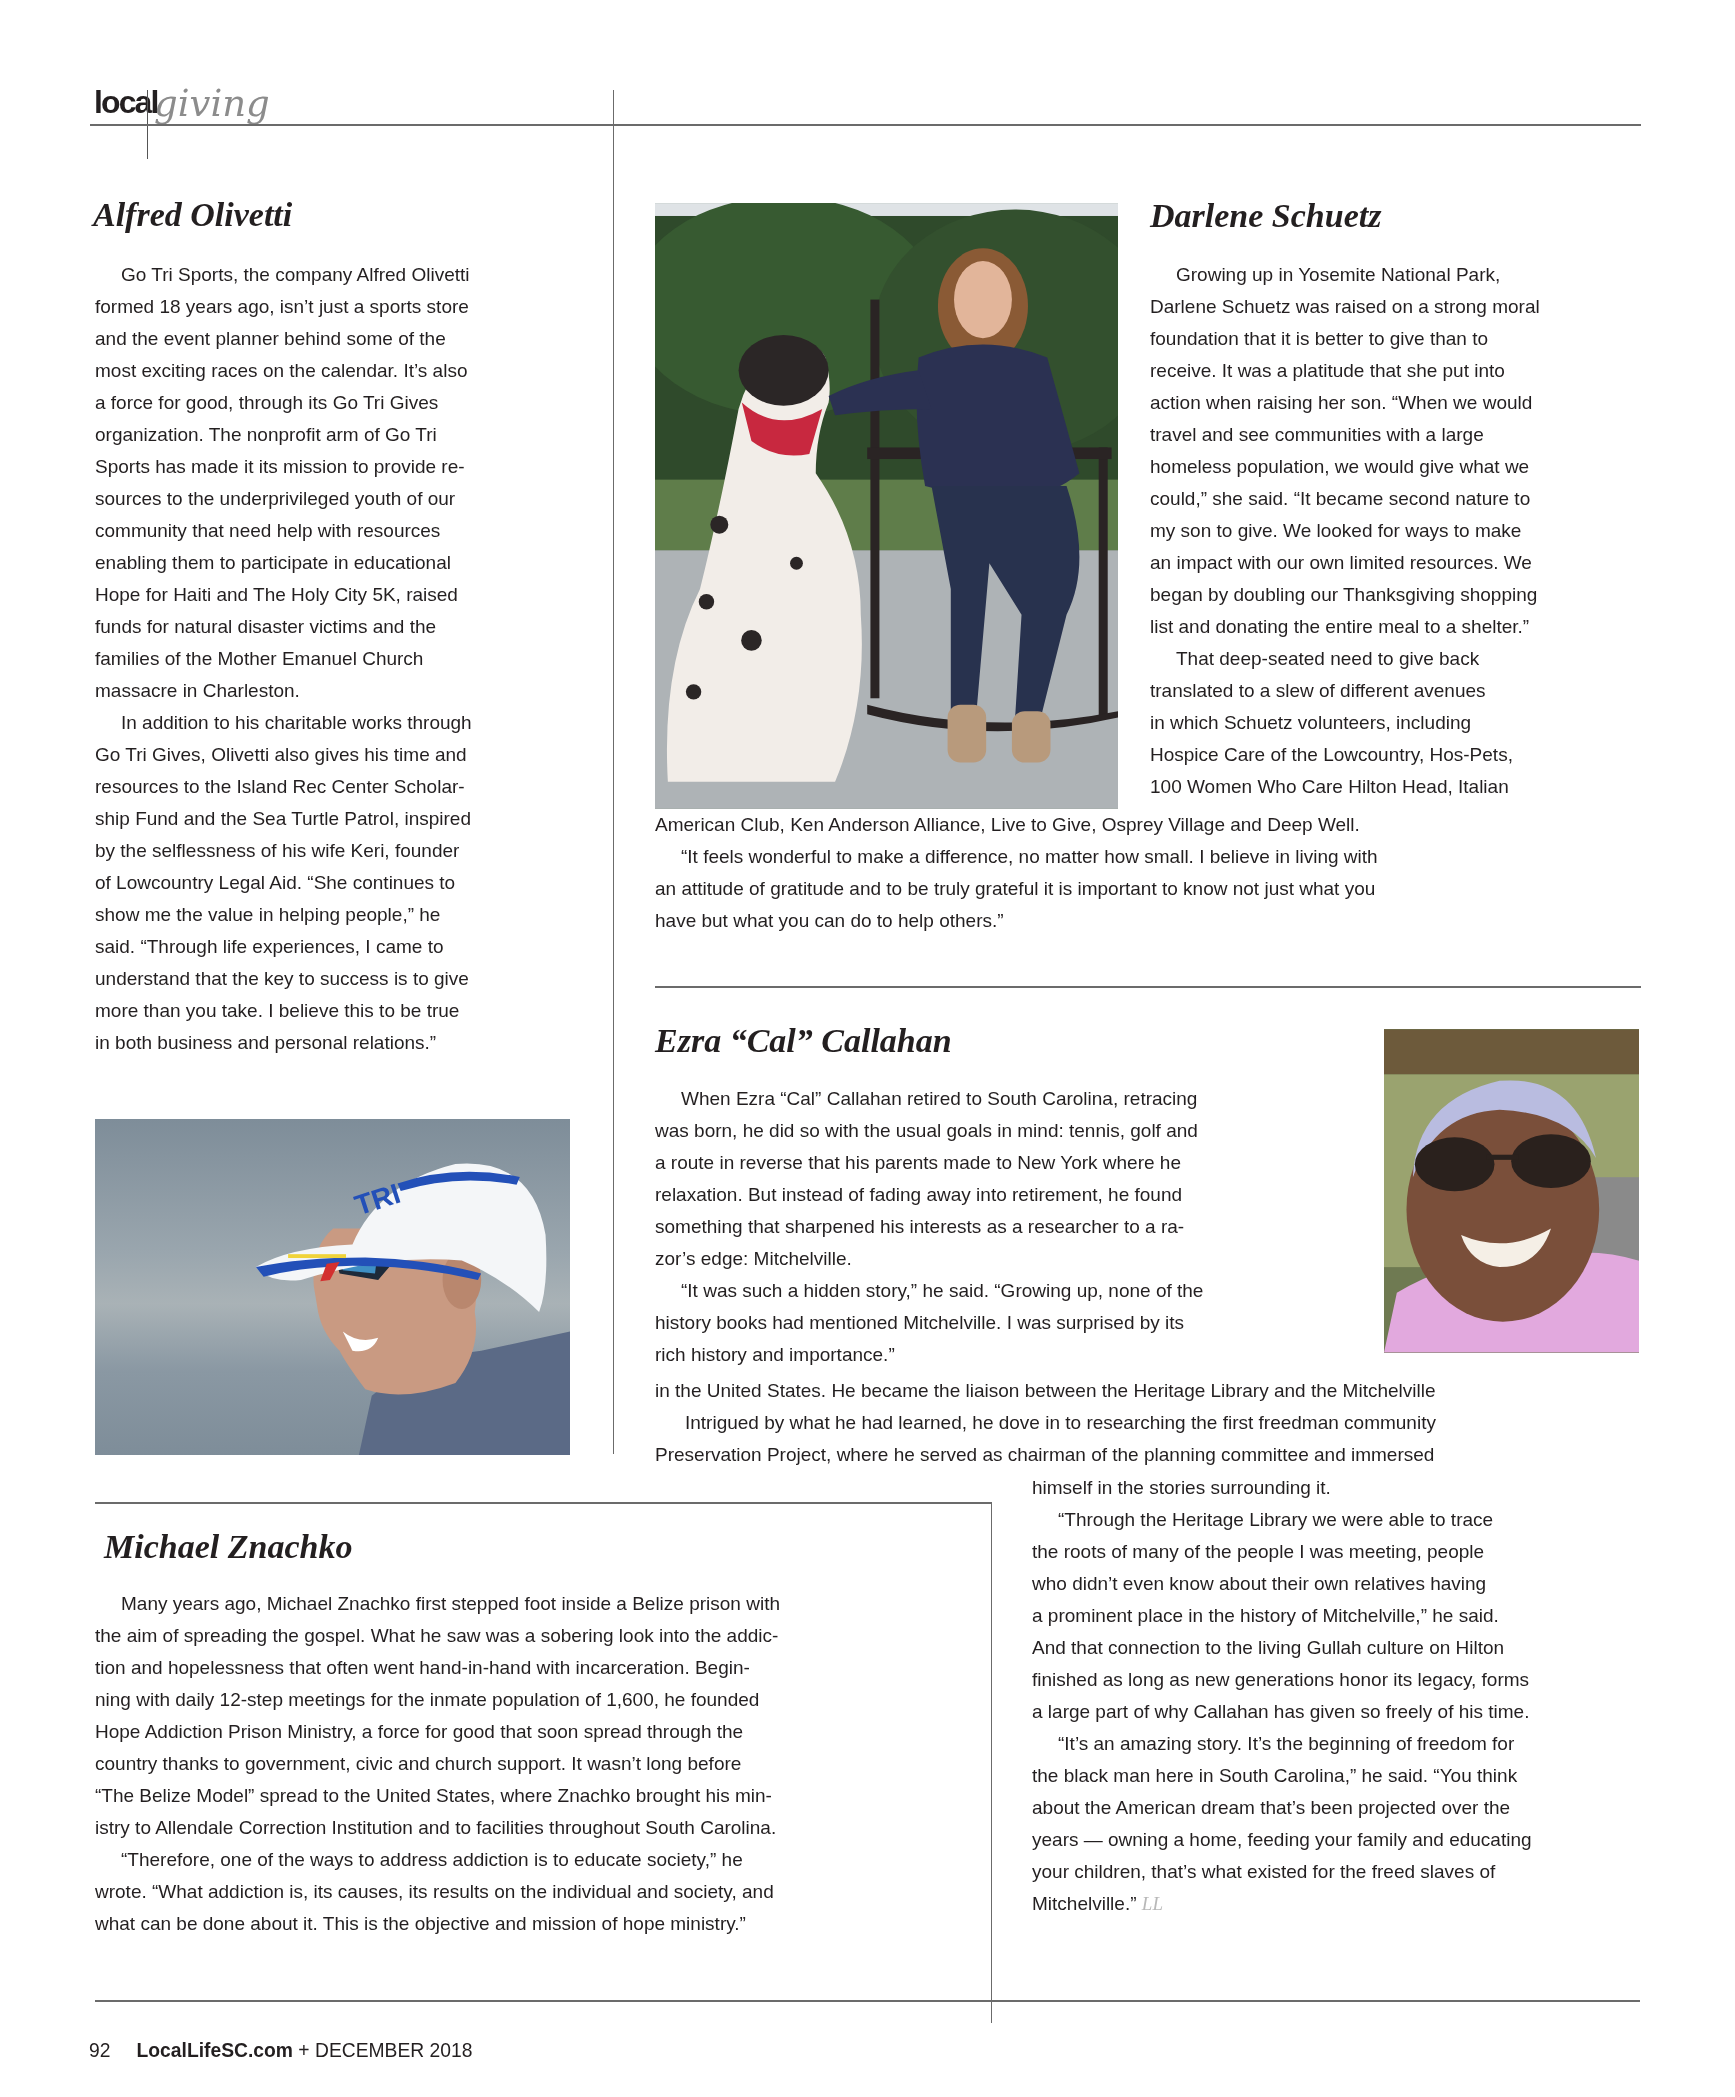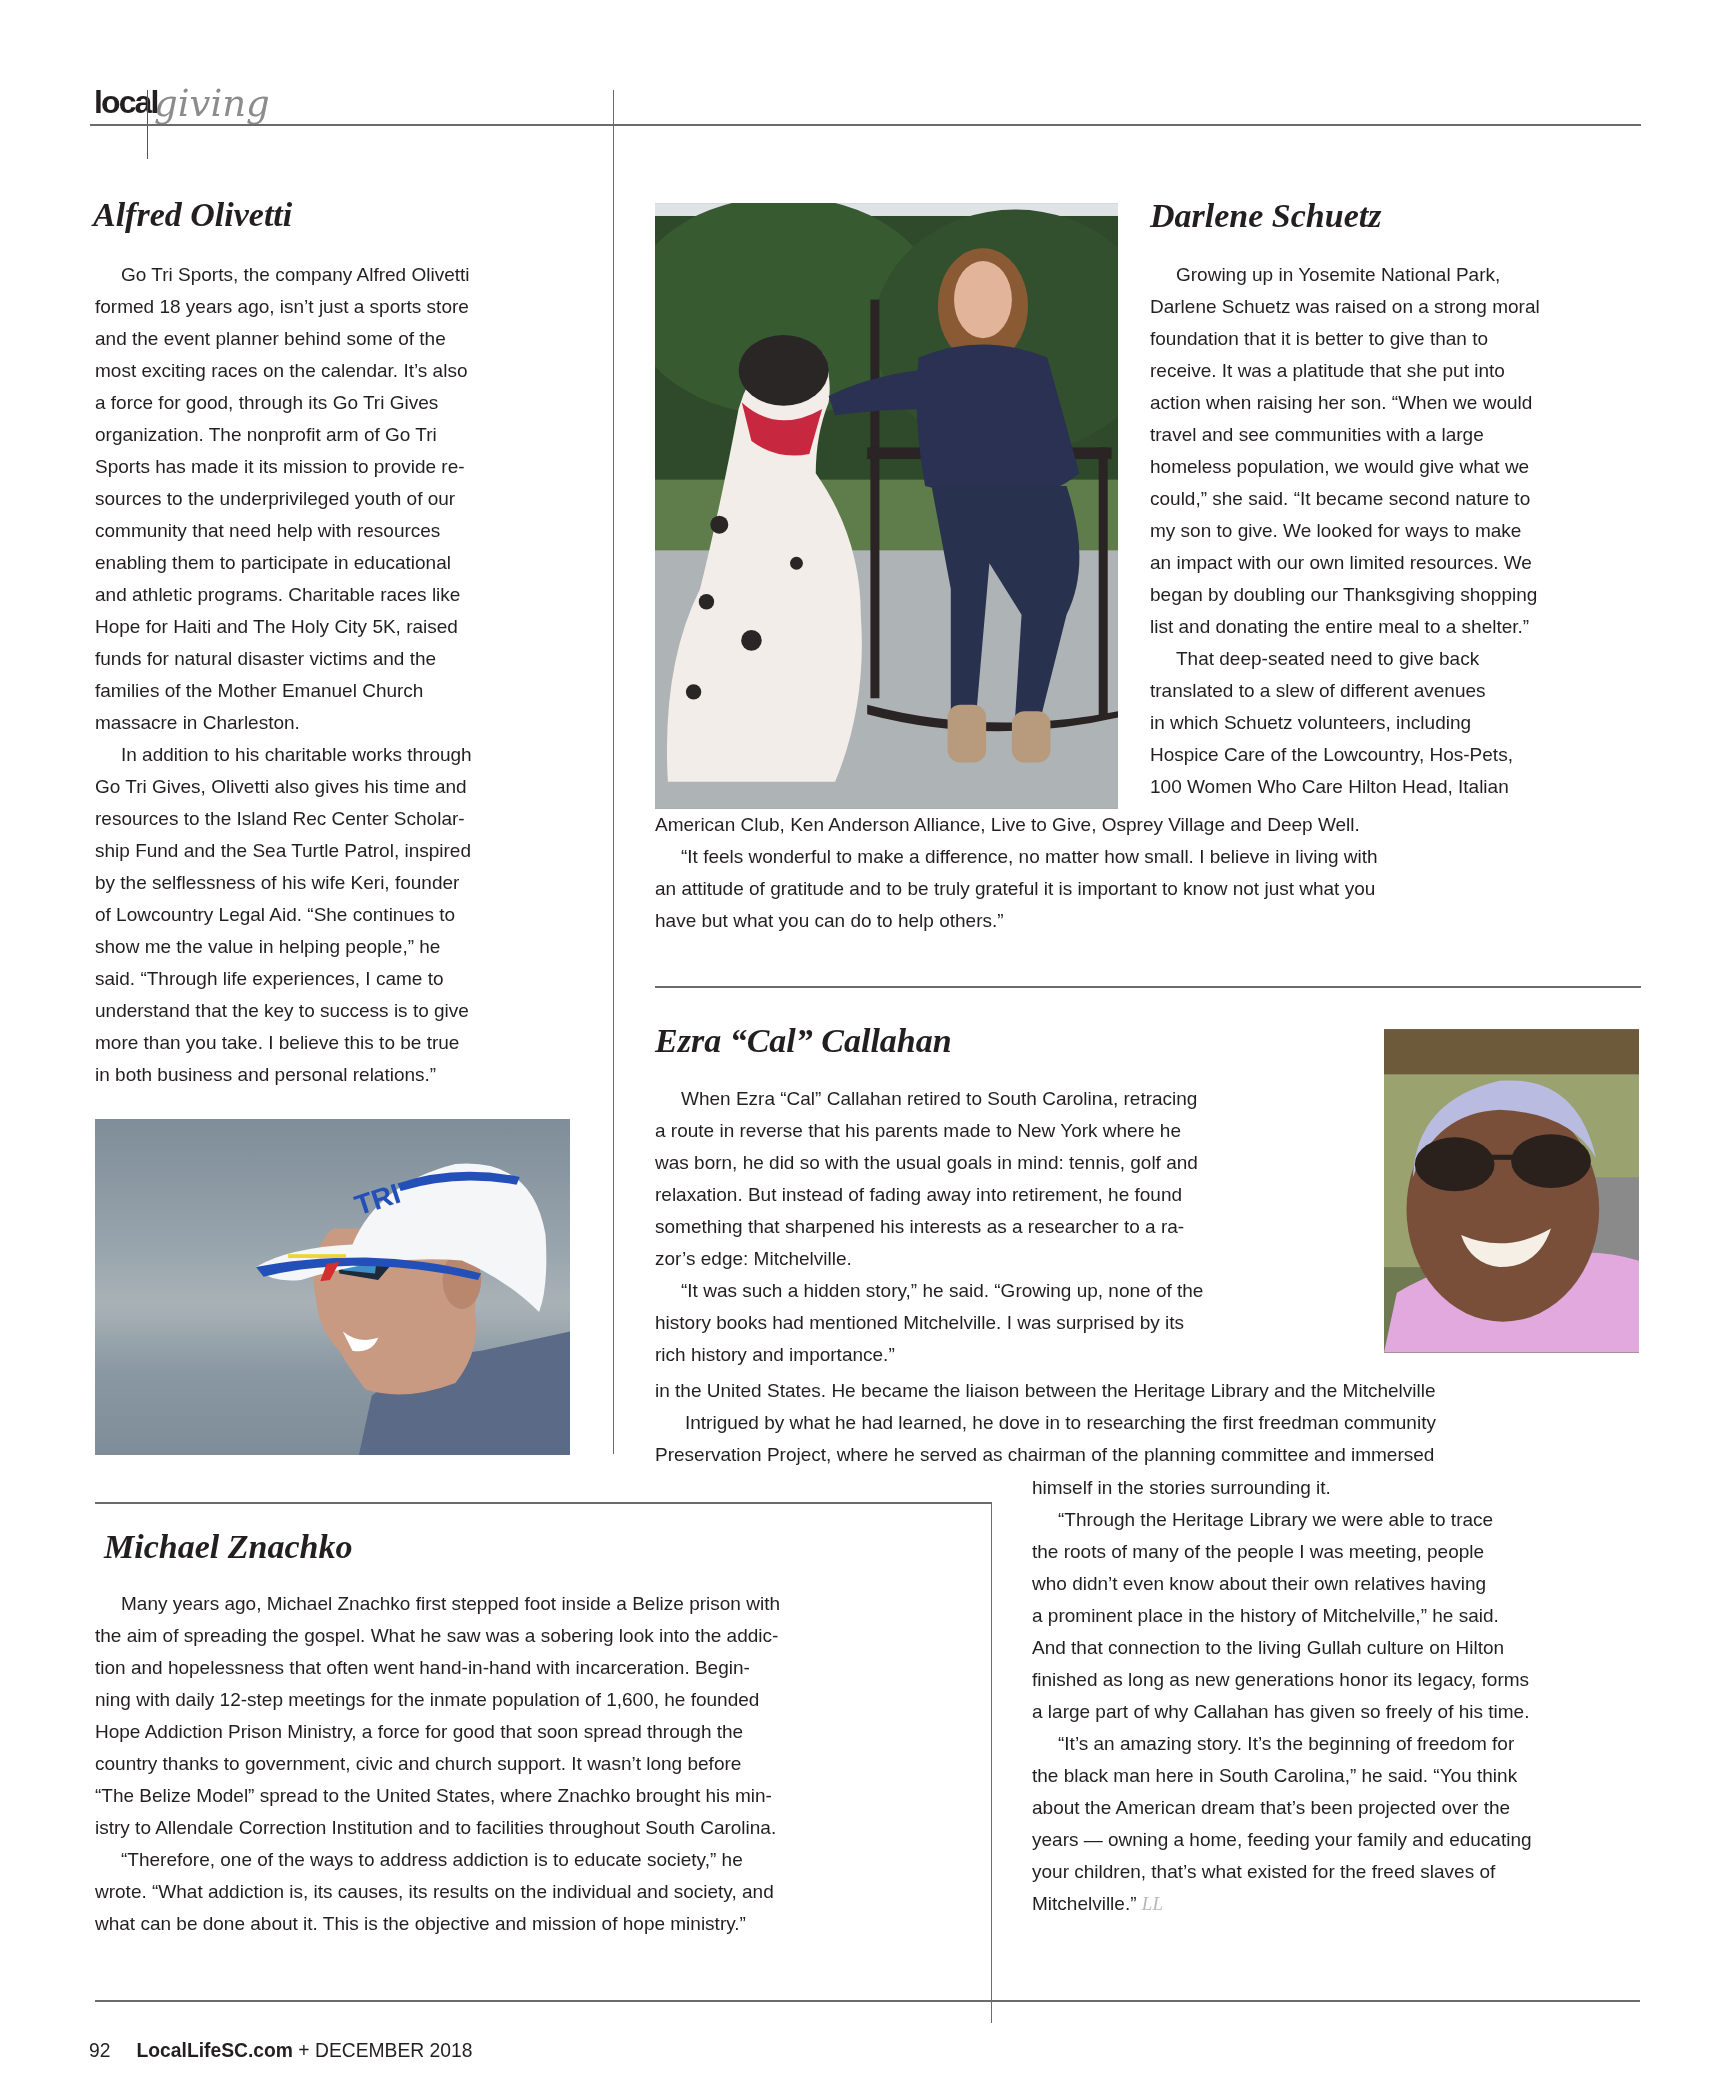--- a/index.html
+++ b/index.html
@@ -37,21 +37,20 @@
     <span class="line" style="padding-left:26px;">Go Tri Sports, the company Alfred Olivetti</span>
     <span class="line">formed 18 years ago, isn’t just a sports store</span>
     <span class="line">and the event planner behind some of the</span>
     <span class="line">most exciting races on the calendar. It’s also</span>
     <span class="line">a force for good, through its Go Tri Gives</span>
     <span class="line">organization. The nonprofit arm of Go Tri</span>
     <span class="line">Sports has made it its mission to provide re-</span>
     <span class="line">sources to the underprivileged youth of our</span>
     <span class="line">community that need help with resources</span>
     <span class="line">enabling them to participate in educational</span>
-    <span class="line">and athletic programs. Charitable races like</span>
     <span class="line">Hope for Haiti and The Holy City 5K, raised</span>
     <span class="line">funds for natural disaster victims and the</span>
     <span class="line">families of the Mother Emanuel Church</span>
     <span class="line">massacre in Charleston.</span>
     <span class="line" style="padding-left:26px;">In addition to his charitable works through</span>
     <span class="line">Go Tri Gives, Olivetti also gives his time and</span>
     <span class="line">resources to the Island Rec Center Scholar-</span>
     <span class="line">ship Fund and the Sea Turtle Patrol, inspired</span>
     <span class="line">by the selflessness of his wife Keri, founder</span>
     <span class="line">of Lowcountry Legal Aid. “She continues to</span>
@@ -162,22 +161,22 @@
 
       <ellipse cx="110" cy="210" rx="62" ry="42" fill="#2a211d"></ellipse>
       <ellipse cx="260" cy="205" rx="62" ry="42" fill="#2a211d"></ellipse>
       <rect x="160" y="195" width="50" height="8" fill="#2a211d"></rect>
 
       <path d="M120 320 Q190 350 260 310 Q240 370 180 370 Q135 365 120 320 Z" fill="#f5efe6"></path>
     </svg>
   </div>
   <div class="abs body" style="left:655px; top:1083px; width:708px;">
     <span class="line" style="padding-left:26px;">When Ezra “Cal” Callahan retired to South Carolina, retracing</span>
+    <span class="line">was born, he did so with the usual goals in mind: tennis, golf and</span>
     <span class="line">a route in reverse that his parents made to New York where he</span>
-    <span class="line">was born, he did so with the usual goals in mind: tennis, golf and</span>
     <span class="line">relaxation. But instead of fading away into retirement, he found</span>
     <span class="line">something that sharpened his interests as a researcher to a ra-</span>
     <span class="line">zor’s edge: Mitchelville.</span>
     <span class="line" style="padding-left:26px;">“It was such a hidden story,” he said. “Growing up, none of the</span>
     <span class="line">history books had mentioned Mitchelville. I was surprised by its</span>
     <span class="line">rich history and importance.”</span>
   </div>
   <div class="abs body" style="left:655px; top:1375px; width:991px;">
     <span class="line">in the United States. He became the liaison between the Heritage Library and the Mitchelville</span>
     <span class="line" style="padding-left:30px;">Intrigued by what he had learned, he dove in to researching the first freedman community</span>

